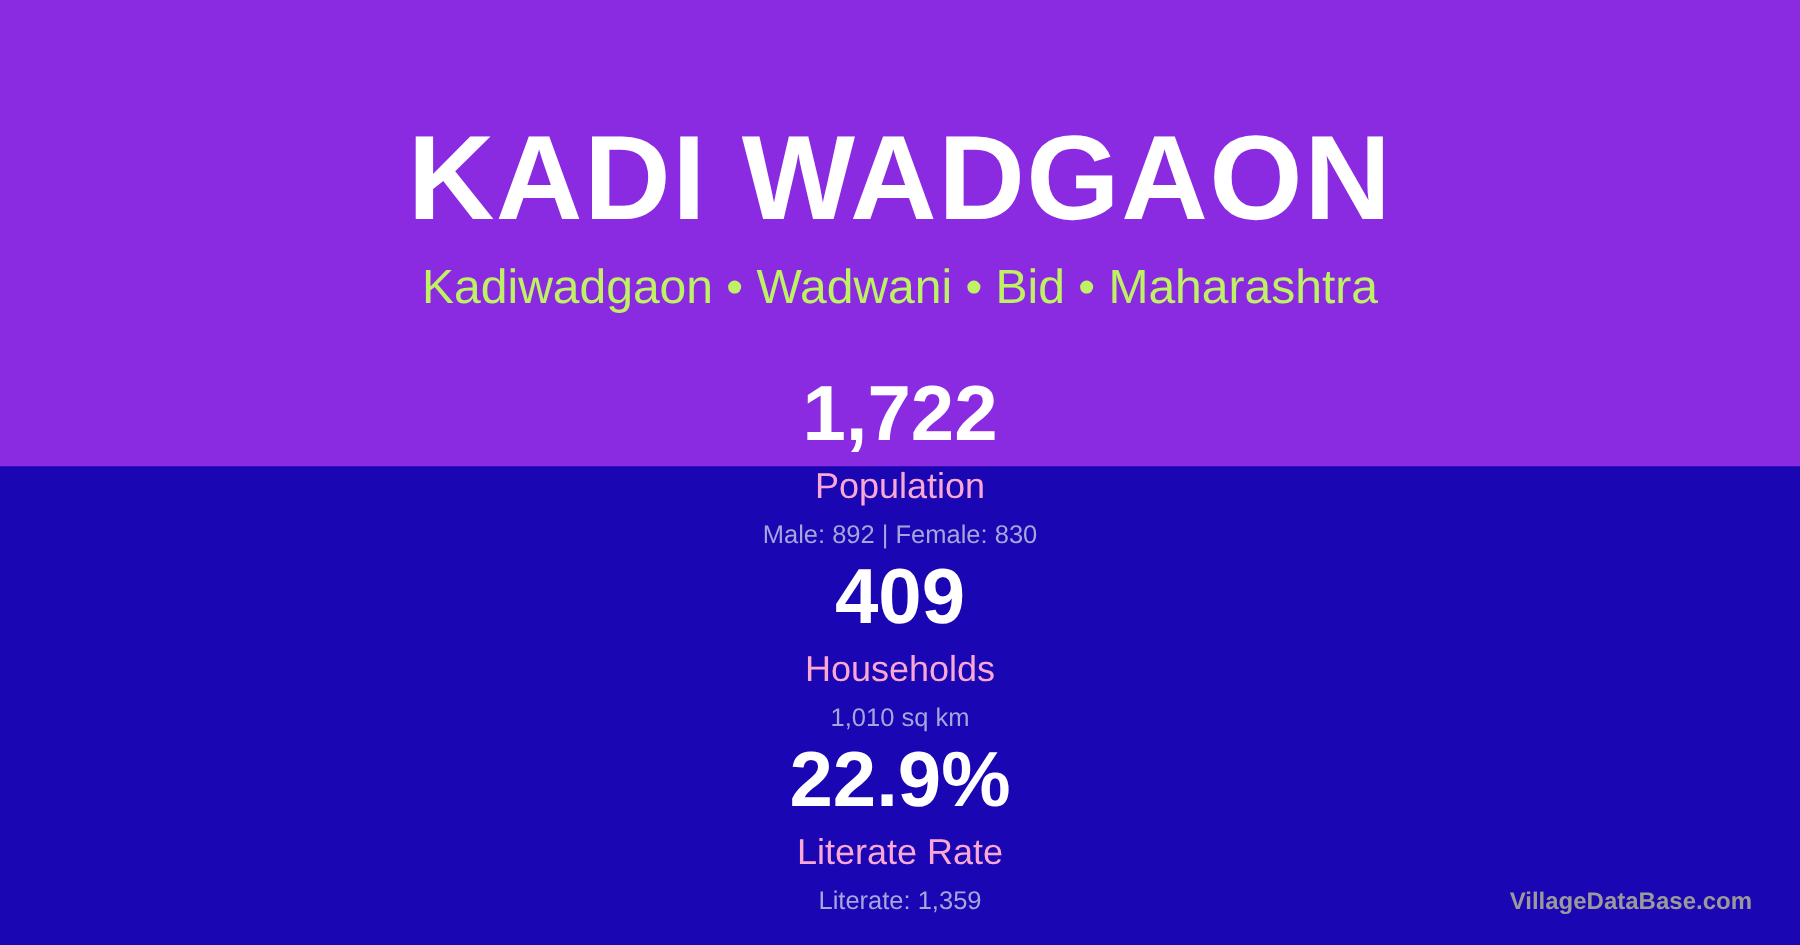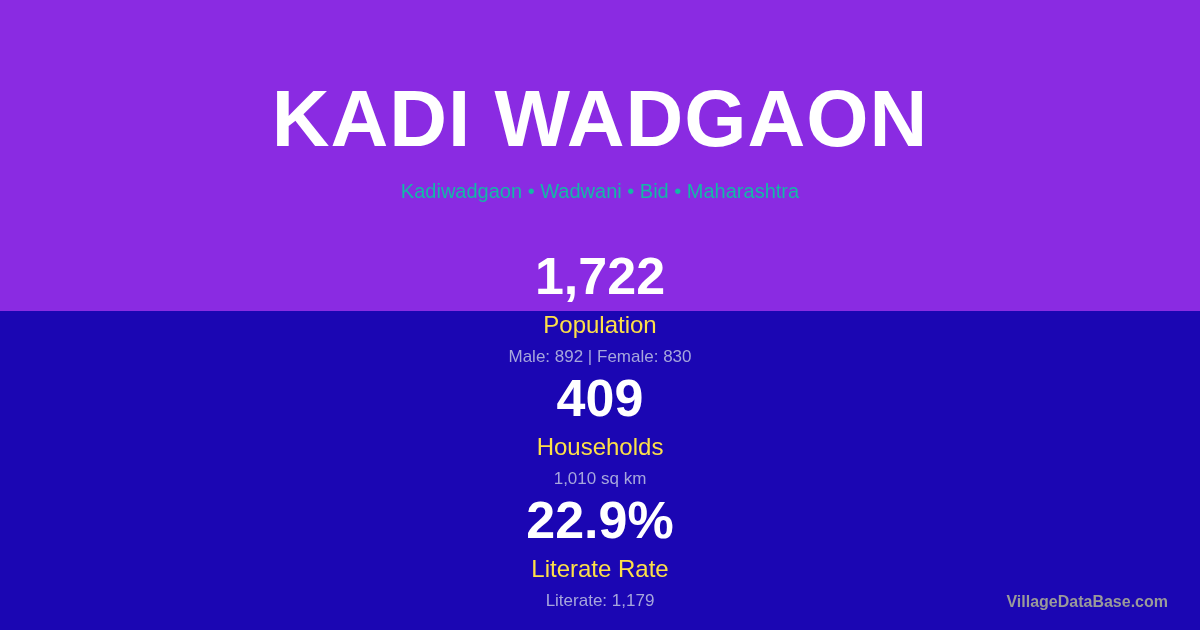--- a/index.html
+++ b/index.html
@@ -54,24 +54,24 @@
     font-size: 80px;
     line-height: 86px;
     font-weight: 700;
     letter-spacing: 1px;
     color: #FFFFFF;
     white-space: nowrap;
   }
   .subtitle {
     margin: 0;
     padding-top: 12px;
-    font-size: 20px;
+    font-size: 32px;
     line-height: 34px;
     font-weight: 400;
-    color: #14b8a6;
+    color: #bef264;
     white-space: nowrap;
   }
 
   
   .stats {
     position: absolute;
     left: 0;
     top: 246px;
     width: 1200px;
     display: flex;
@@ -88,21 +88,21 @@
     font-weight: 700;
     color: #FFFFFF;
     letter-spacing: 0px;
     white-space: nowrap;
   }
   .stat-label {
     margin-top: 4px;
     font-size: 24px;
     line-height: 30px;
     font-weight: 400;
-    color: #fde047;
+    color: #f9a8d4;
     white-space: nowrap;
   }
   .stat-sub {
     margin-top: 6px;
     font-size: 17px;
     line-height: 22px;
     font-weight: 400;
     color: #A6A6DC;
     white-space: nowrap;
     text-align: center;
@@ -164,21 +164,21 @@
 
     <div class="stat">
       <div class="stat-value">409</div>
       <div class="stat-label">Households</div>
       <div class="stat-sub">1,010 sq km</div>
     </div>
 
     <div class="stat">
       <div class="stat-value">22.9%</div>
       <div class="stat-label">Literate Rate</div>
-      <div class="stat-sub">Literate: 1,179</div>
+      <div class="stat-sub">Literate: 1,359</div>
     </div>
 
   </div>
 
 
   <div class="footer">VillageDataBase.com</div>
 
 </div>
 
 </body></html>

